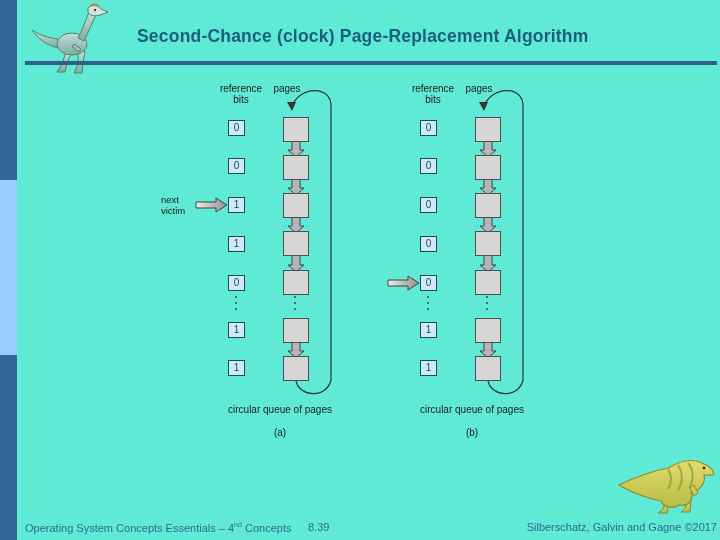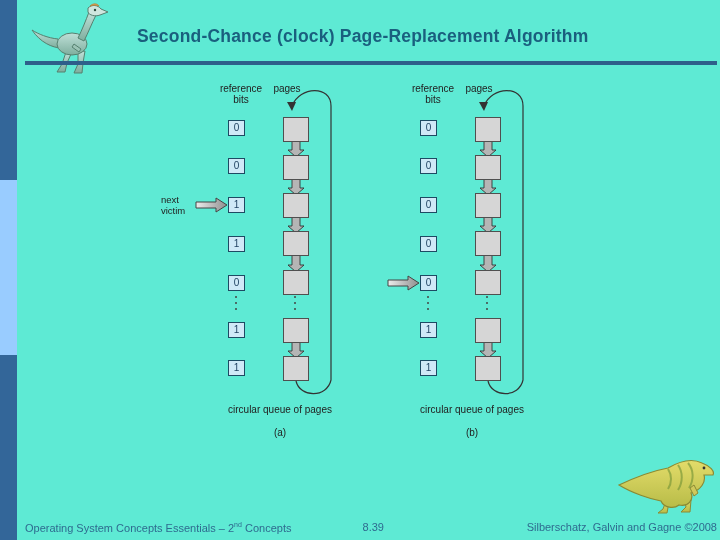--- a/index.html
+++ b/index.html
@@ -34,21 +34,21 @@
   .pointer-svg { position:absolute; }
   .pointer-label { position:absolute; font-size:9.5px; line-height:10.5px;
                    text-align:left; white-space:pre-line; color:#222; }
   .vdots { position:absolute; display:flex; flex-direction:column; gap:4px; }
   .vdots i { width:2px; height:2px; background:#444; border-radius:50%; display:block; }
   .caption { position:absolute; font-size:10px; text-align:center; color:#222; }
 
   .footer-text { position:absolute; top:521px; font-size:11px; color:#2f6b8f; }
   .footer-left { left:25px; }
   .footer-left sup { font-size:7px; }
-  .footer-page { left:316px; width:68px; text-align:right; }
+  .footer-page { left:308px; width:68px; text-align:left; }
   .footer-right { right:3px; text-align:right; }
 </style>
 </head>
 <body>
 
 <svg width="0" height="0" style="position:absolute" aria-hidden="true">
   <defs>
     <linearGradient id="arrGrad" x1="0" y1="0" x2="1" y2="0">
       <stop offset="0" stop-color="#ececec"></stop>
       <stop offset="1" stop-color="#8f8f8f"></stop>
@@ -168,24 +168,24 @@
         <i></i>
       </div>
       <svg class="pointer-svg" width="34" height="18" viewBox="0 0 34 18" style="left: 30px; top: 190px;">
         <polygon points="1,6 21,6 21,2 32,9 21,16 21,12 1,12" fill="url(#arrGrad)" stroke="#444" stroke-width="1"></polygon>
       </svg>
       <div class="caption" style="left: 25px; top: 320px; width: 180px;">circular queue of pages</div>
       <div class="caption" style="left: 25px; top: 343px; width: 180px;">(b)</div>
     </div>
 
   <div class="footer-text footer-left">
-    <span>Operating System Concepts Essentials – 2</span><sup>nd</sup><span> Concepts</span>
+    <span>Operating System Concepts Essentials – 4</span><sup>nd</sup><span> Concepts</span>
   </div>
   <div class="footer-text footer-page">8.39</div>
-  <div class="footer-text footer-right">Silberschatz, Galvin and Gagne ©2008</div>
+  <div class="footer-text footer-right">Silberschatz, Galvin and Gagne ©2017</div>
 
   <div class="logo-bottom">
     <svg viewBox="0 0 102 60" width="102" height="60">
       <defs>
         <linearGradient id="dg2" x1="0" y1="0" x2="0" y2="1">
           <stop offset="0" stop-color="#e3dc6a"></stop>
             <stop offset="1" stop-color="#b8bc48"></stop>
         </linearGradient>
       </defs>
       <path d="M48 46 L45 54 L40 58 L49 58 L51 47 Z" fill="url(#dg2)" stroke="#8a8a34"></path>

